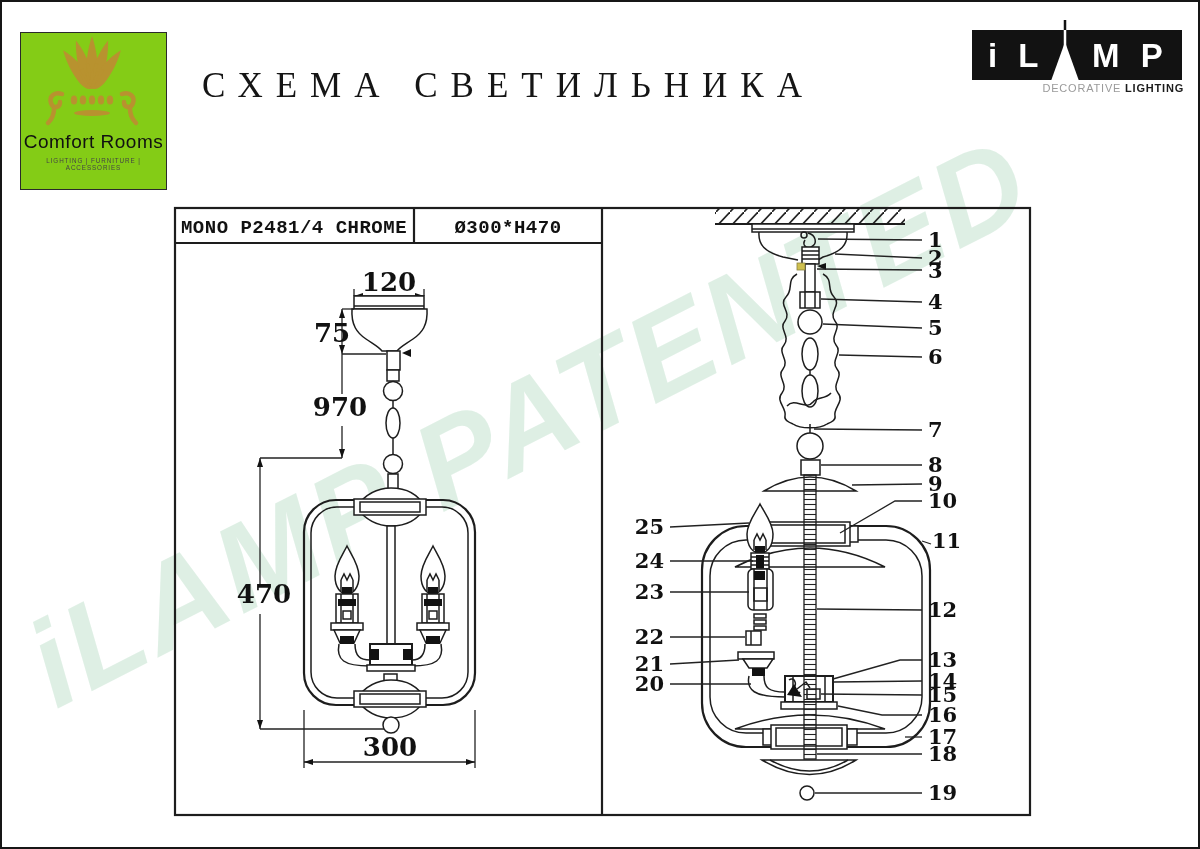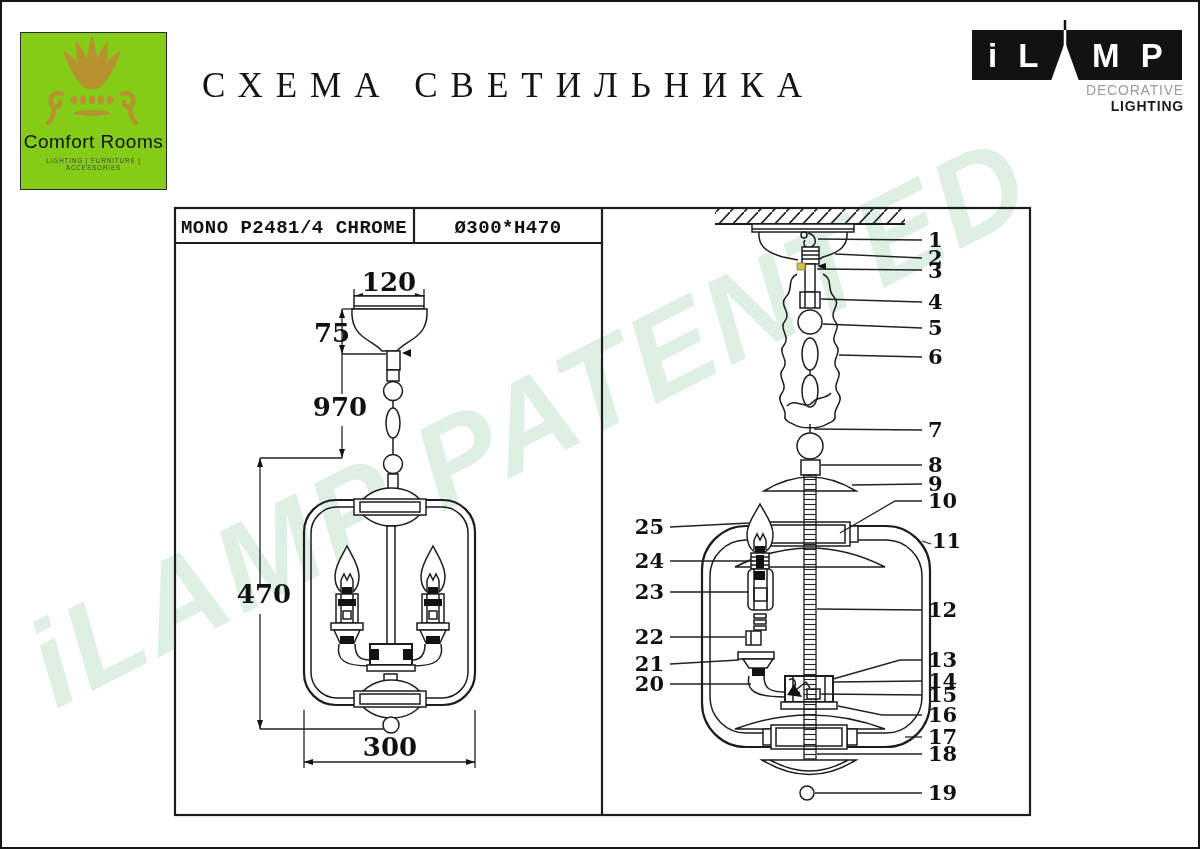--- a/index.html
+++ b/index.html
@@ -16,21 +16,21 @@
   .cr-box{position:absolute;left:18px;top:30px;width:145px;height:156px;
       border:1.5px solid #2a2a2a;z-index:3;background:#84cc16;text-align:center;}
   .cr-name{font-size:19px;letter-spacing:.5px;color:#111;margin-top:-2px;
       font-family:"Liberation Sans",sans-serif;}
   .cr-tag{font-size:6.3px;letter-spacing:.9px;color:#444;margin-top:4px;}
   .title{position:absolute;left:200px;top:64px;width:800px;text-align:left;z-index:3;
       font-family:"Liberation Serif",serif;font-size:35px;letter-spacing:13px;
       color:#151515;white-space:nowrap;}
   .ilamp{position:absolute;left:968px;top:16px;z-index:3;text-align:right;}
   .ilamp-tag{position:absolute;left:1040px;top:80px;width:142px;text-align:right;
-      font-size:14px;letter-spacing:.8px;z-index:3;}
+      font-size:11px;letter-spacing:.8px;z-index:3;}
   .ilamp-tag .lt{color:#9a9a9a;} .ilamp-tag .bd{color:#1b1b1b;font-weight:bold;}
   svg{display:block;}
   .diagram{position:absolute;left:0;top:0;z-index:2;}
   
   .ln{stroke:#1d1d1d;stroke-width:1.5;fill:none;}
   .ln2{stroke:#1d1d1d;stroke-width:2.2;fill:none;}
   .lw{fill:#fff;stroke:#1d1d1d;stroke-width:1.5;}
   .lwt{fill:#fff;stroke:#1d1d1d;stroke-width:2;}
   .blk{fill:#121212;stroke:none;}
   .ldr{stroke:#222;stroke-width:1.3;fill:none;}

